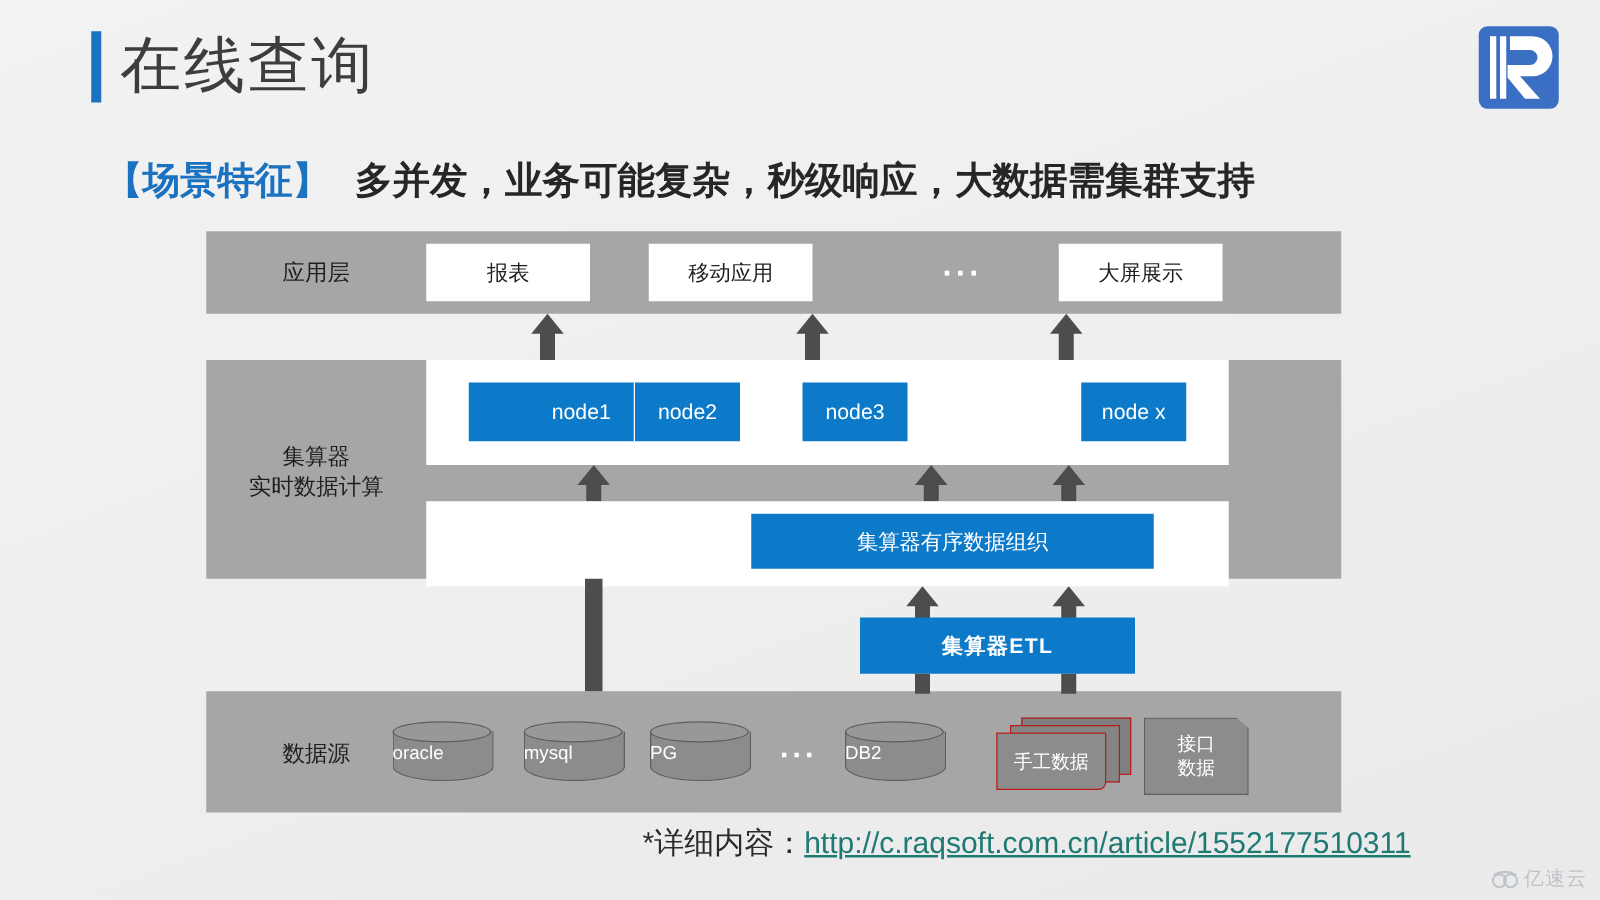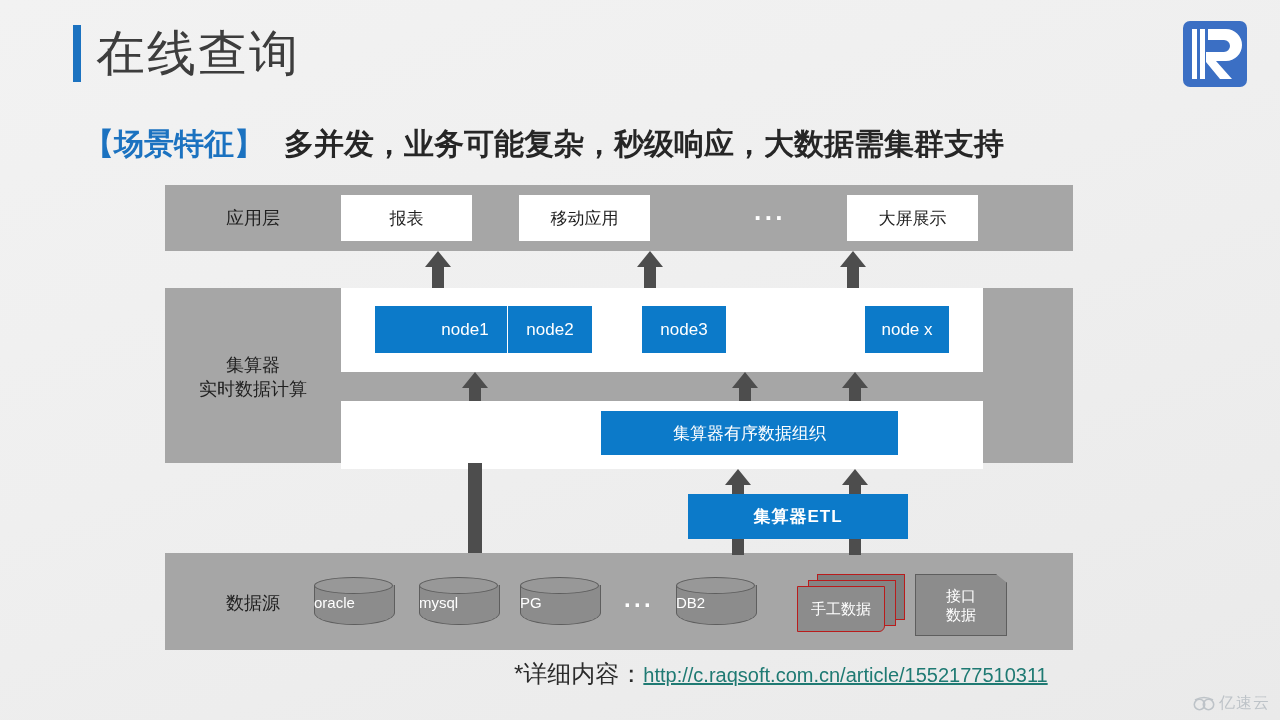--- a/index.html
+++ b/index.html
@@ -143,21 +143,21 @@
 
   #order-panel {
     position: absolute;
     left: 176px; top: 216px;
     width: 642px; height: 68px;
     background: #ffffff;
   }
   #order-bar {
     position: absolute;
     left: 260px; top: 10px;
-    width: 297px; height: 44px;
+    width: 322px; height: 44px;
     background: #0c7ac9;
     color: #ffffff;
     font-size: 17px;
     display: flex; align-items: center; justify-content: center;
   }
 
   
   #etl-box {
     position: absolute;
     left: 523px; top: 309px;
@@ -267,42 +267,42 @@
     background: #8c8c8c;
     display: flex; align-items: center; justify-content: center;
     font-size: 15px; color: #ffffff;
     border-radius: 0 0 6px 0;
   }
 
   
   #iface-box {
     position: absolute;
     left: 750px; top: 389px;
-    width: 92px; height: 62px;
+    width: 84px; height: 62px;
     background: #8c8c8c;
     border: 1px solid #5e5e5e;
     box-sizing: border-box;
     clip-path: polygon(0 0, 88% 0, 100% 14%, 100% 100%, 0 100%);
     display: flex; align-items: center; justify-content: center;
     text-align: center;
     font-size: 15px; color: #ffffff; line-height: 19px;
   }
 
   
   #footer-note {
     position: absolute;
     left: 514px; top: 658px;
     font-size: 24px;
     color: #2b2b2b;
     white-space: nowrap;
   }
   #footer-link {
     color: #1f7a73;
     text-decoration: underline;
-    font-size: 20px;
+    font-size: 24px;
   }
 
   
   #watermark {
     position: absolute;
     right: 10px; bottom: 6px;
     display: flex;
     align-items: center;
     gap: 4px;
     opacity: 0.55;

